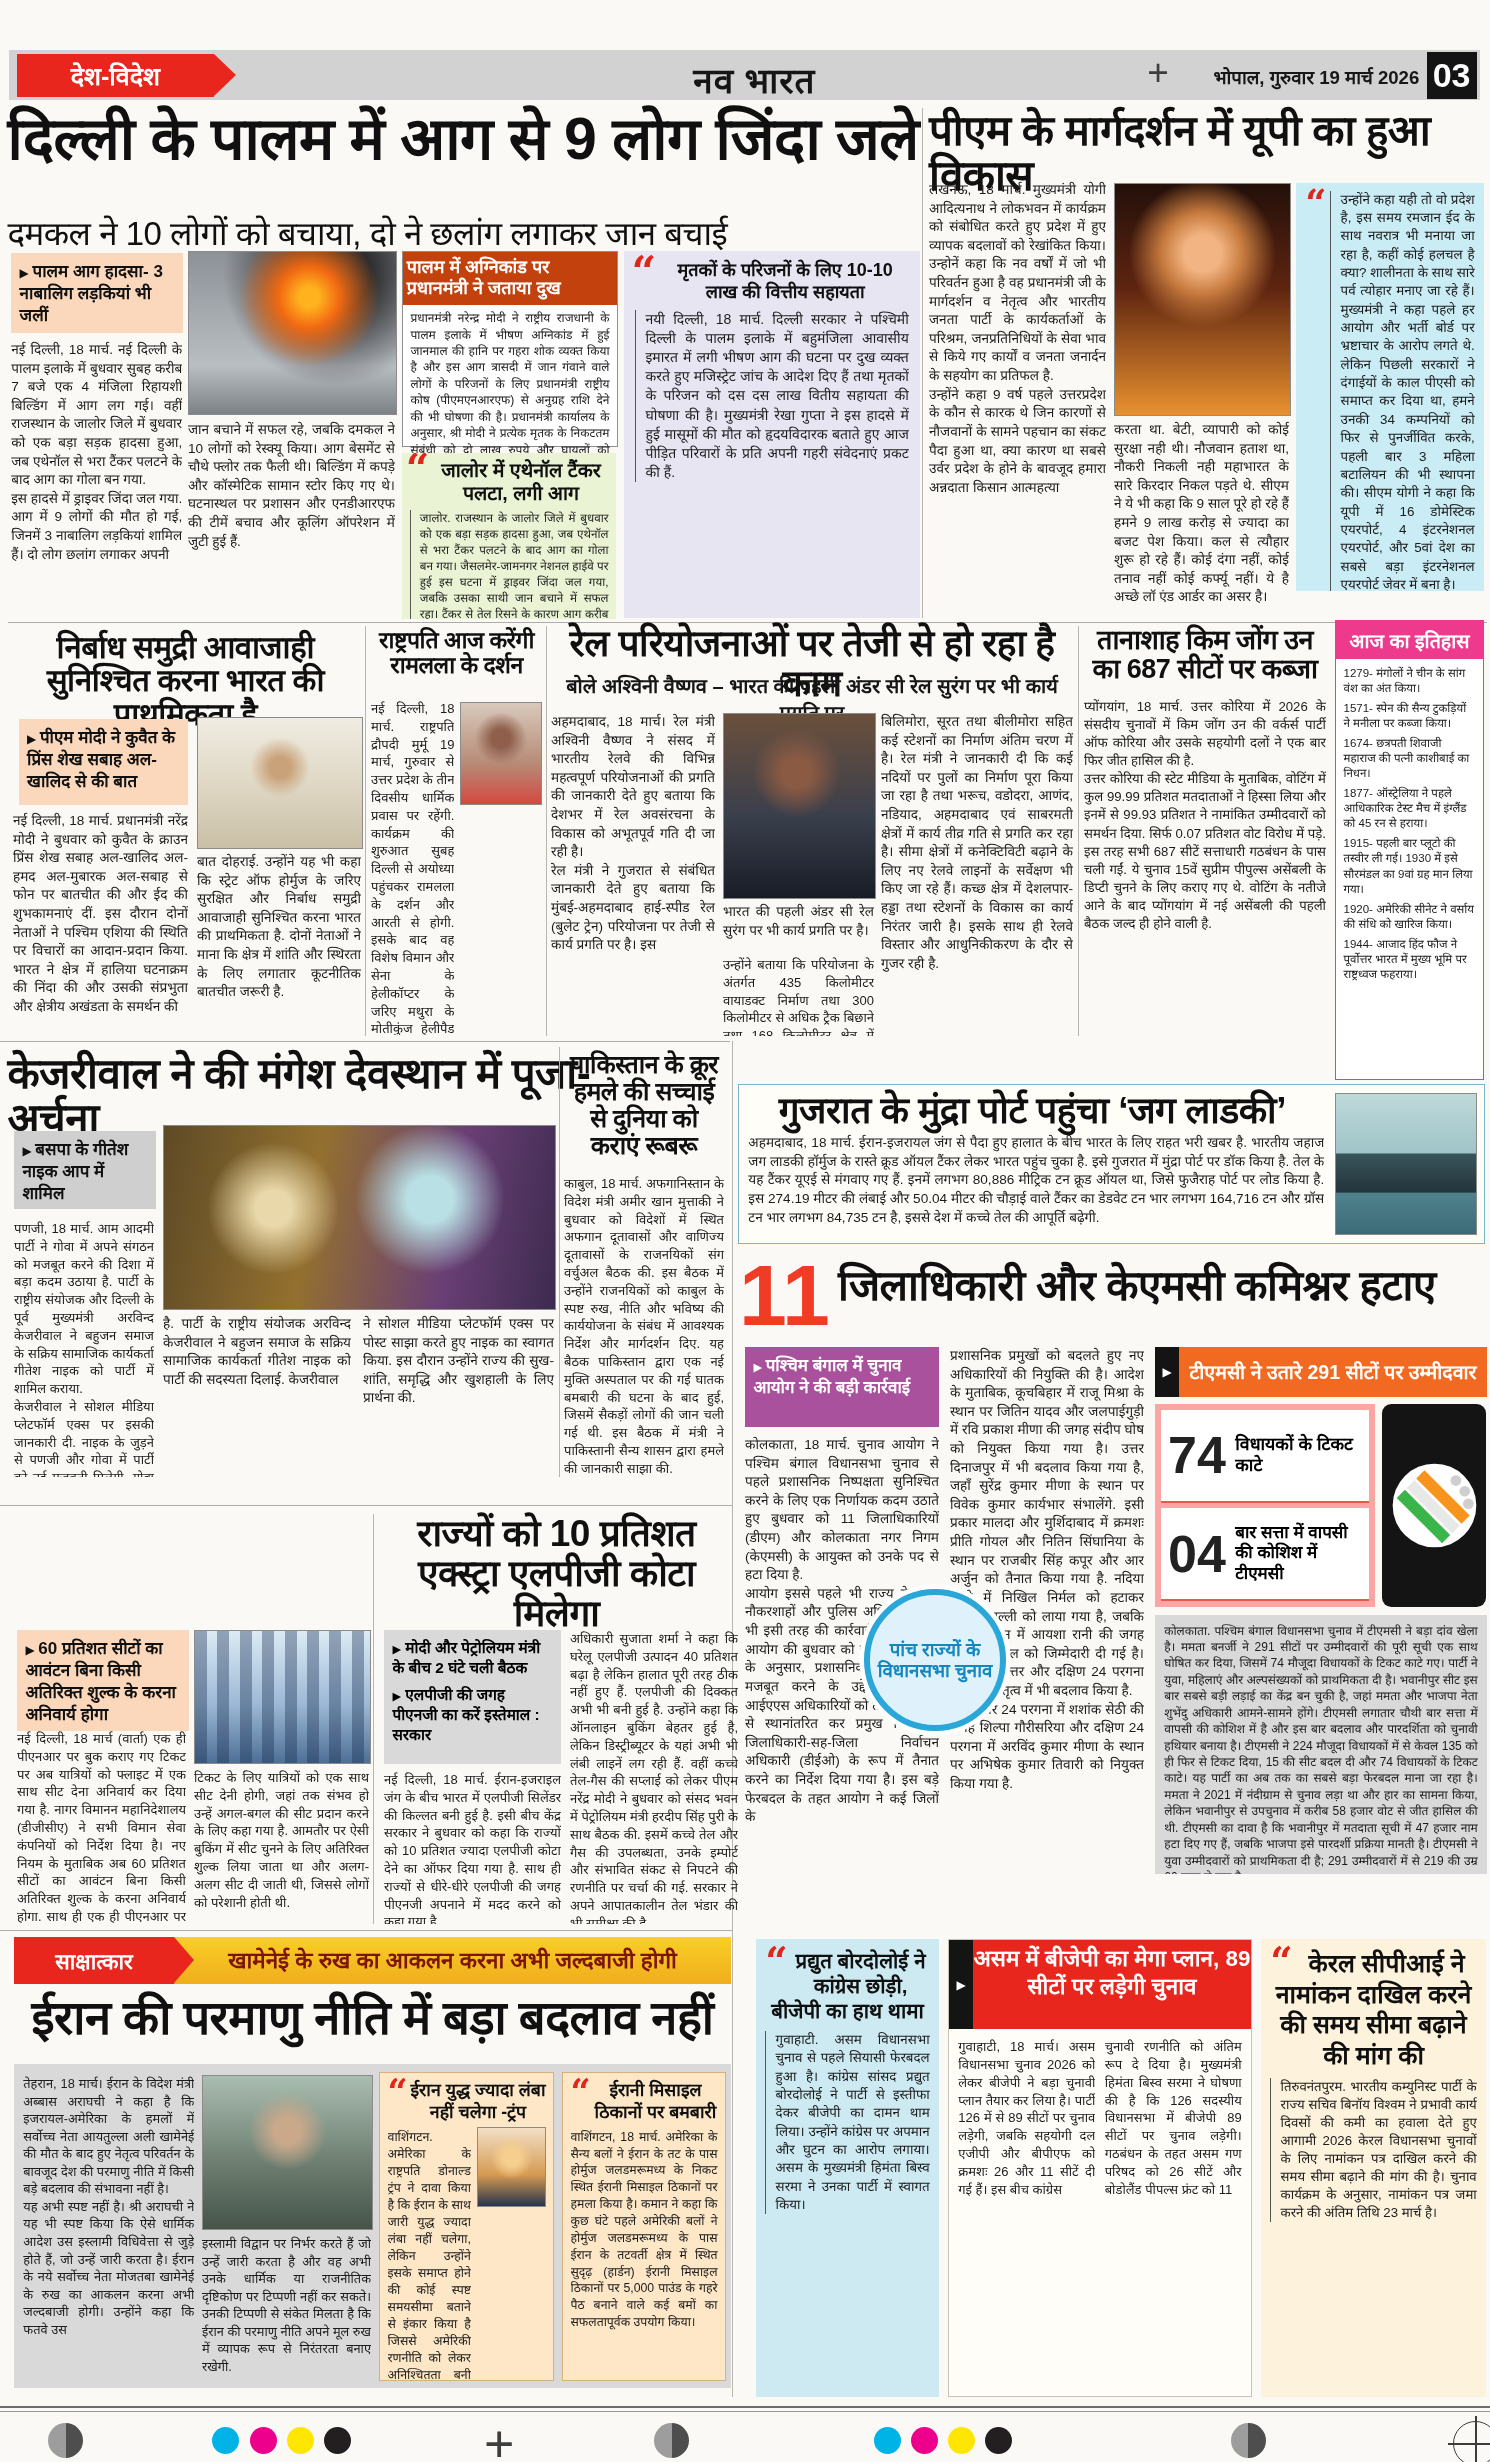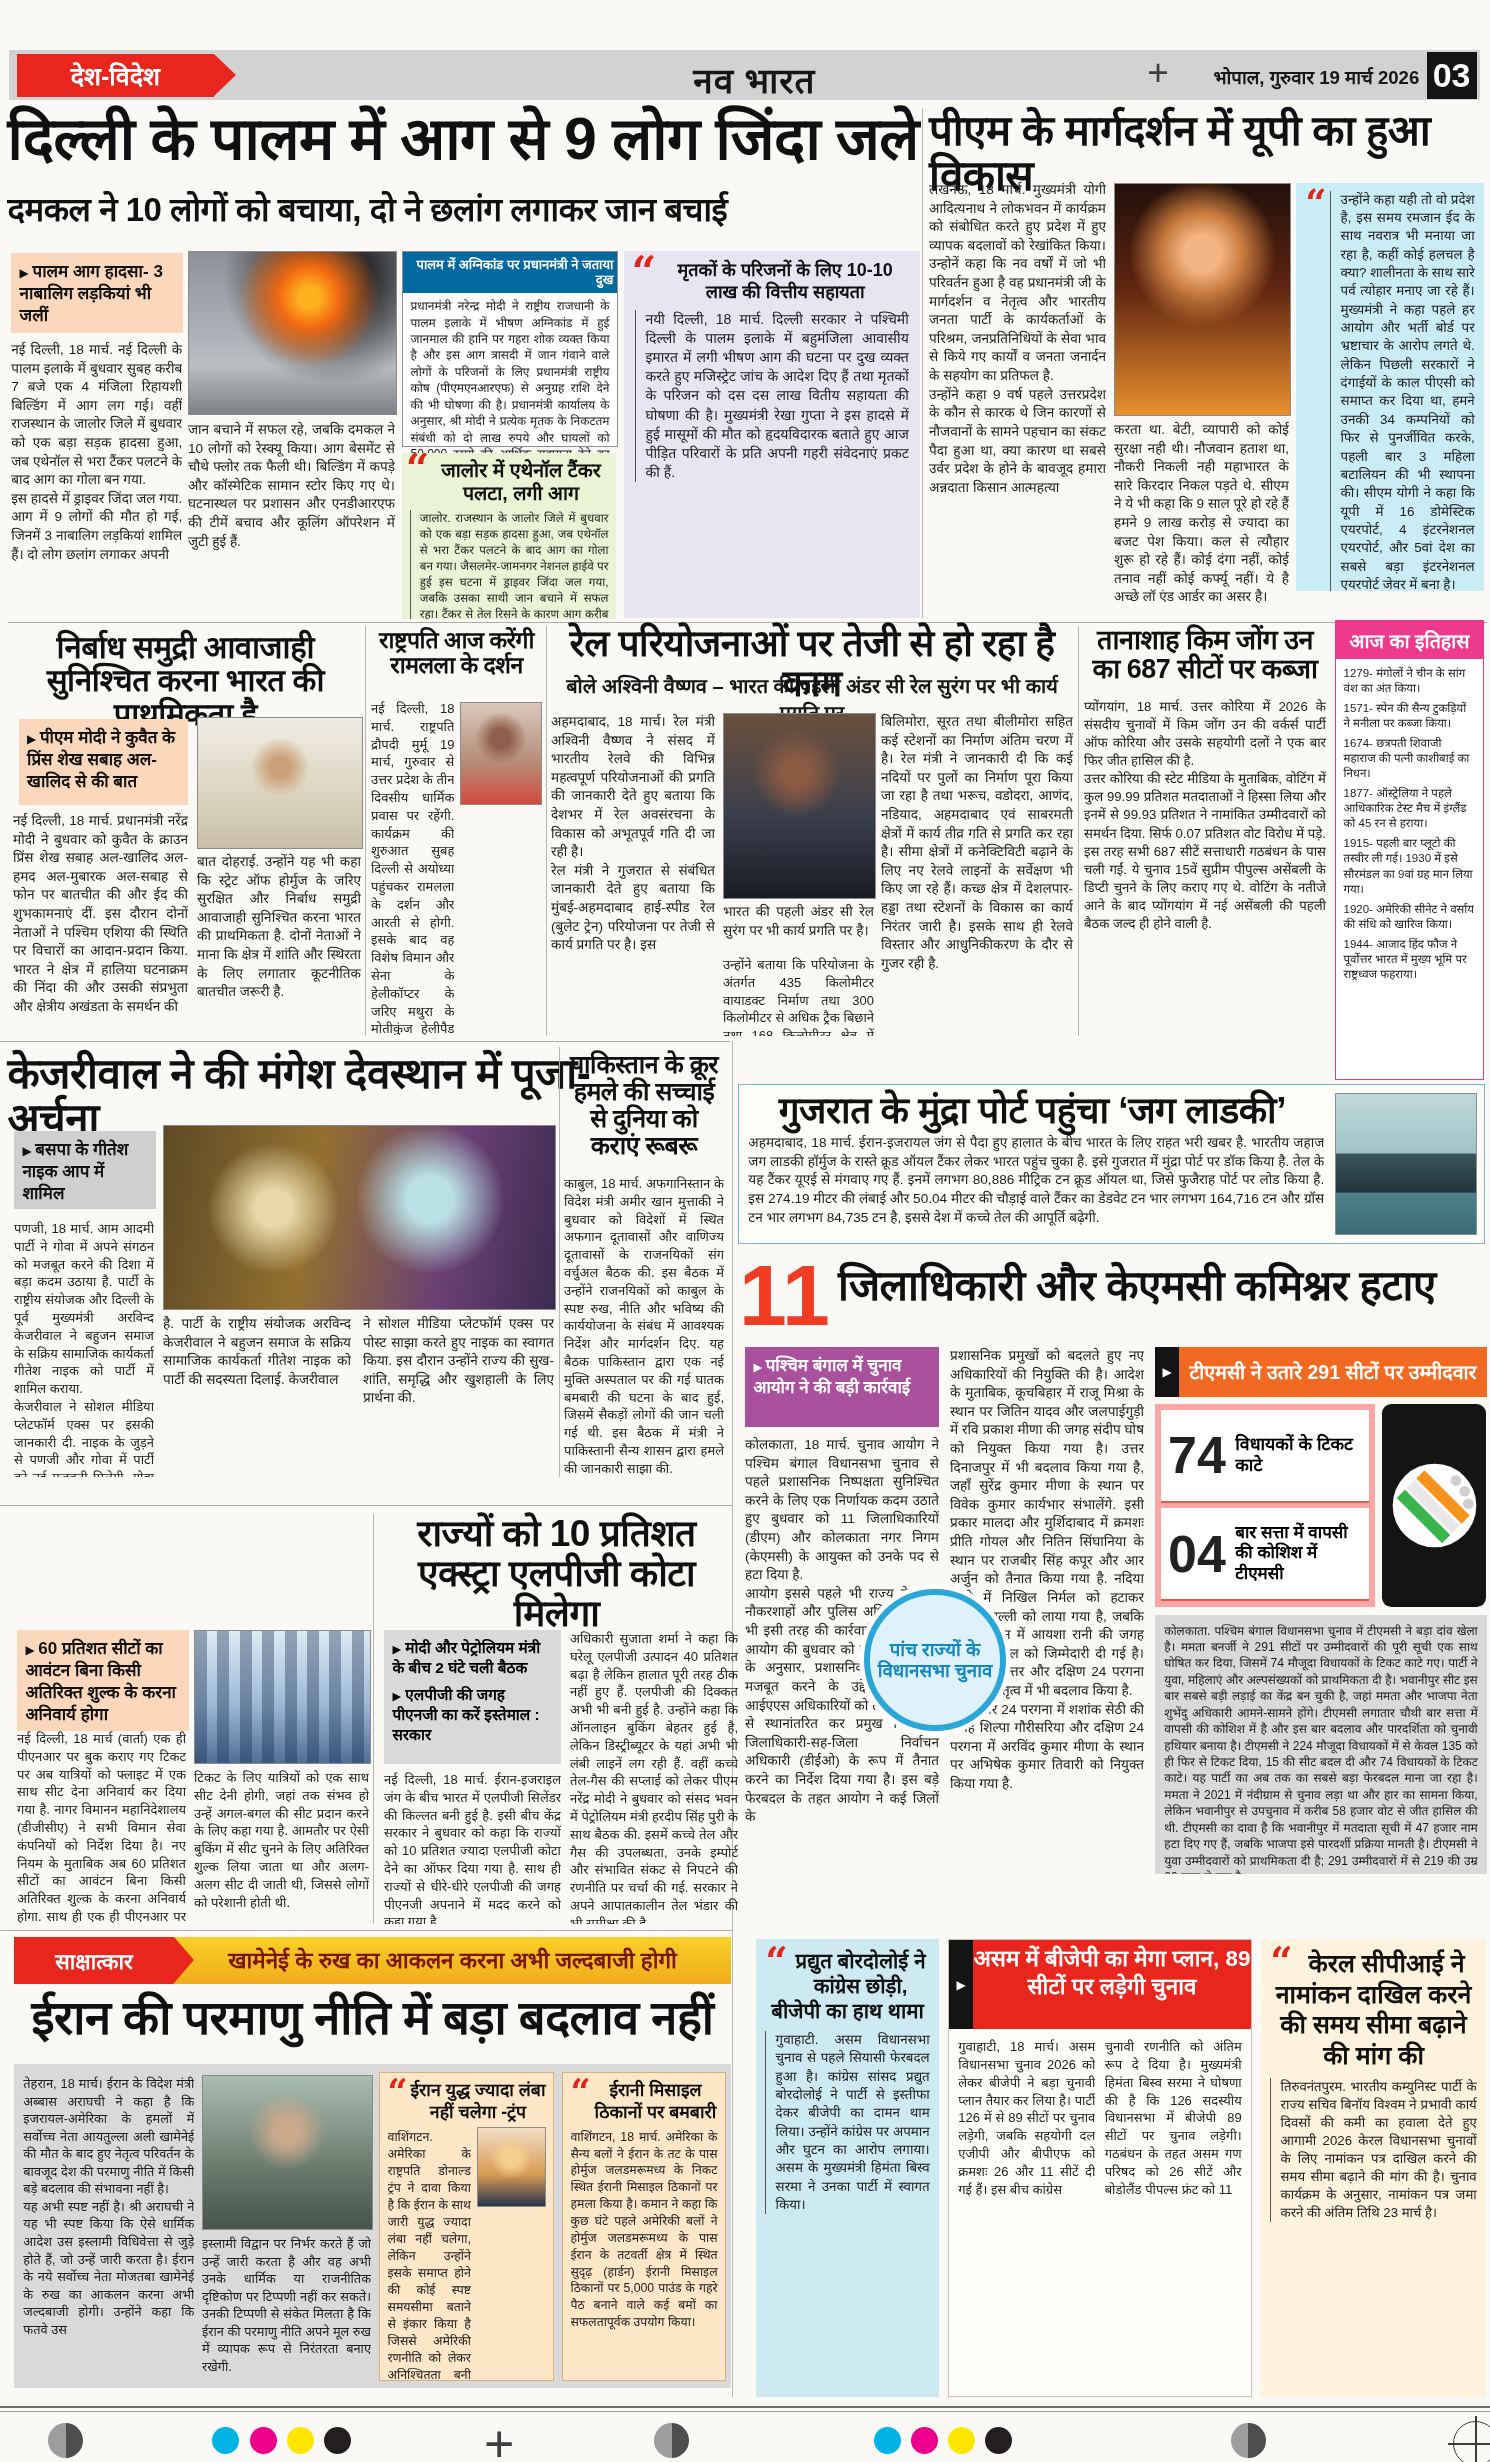--- a/index.html
+++ b/index.html
@@ -37,31 +37,31 @@
         <span>देश-विदेश</span>
       </div>
     <div class="abs" style="left:205px;top:3.7px;width:0;height:0;border-top:21.4px solid transparent;border-bottom:21.4px solid transparent;border-left:22.4px solid #e8261d"></div>
     <div class="abs ctr" style="left:540px;top:5.6px;width:410px;font-size:35px;font-weight:900;color:#151515;letter-spacing:0.9px">नव भारत</div>
     <div class="abs plus-mark" style="left:1138px;top:1.9px;font-size:37px">+</div>
     <div class="abs" style="right:61px;top:14px;font-size:18.6px;font-weight:700;color:#171717">भोपाल, गुरुवार 19 मार्च 2026</div>
     <div class="abs ctr" style="right:3.7px;top:1.9px;width:50px;height:47px;background:#141414;color:#fff;font-size:34px;font-weight:700;line-height:47px">03</div>
   </div>
 
   <div class="abs hl" style="left:7.5px;top:108px;width:913px;font-size:59px">दिल्ली के पालम में आग से 9 लोग जिंदा जले</div>
-  <div class="abs hl" style="left:7.5px;top:192px;width:745px;font-size:33px;font-weight:700">दमकल ने 10 लोगों को बचाया, दो ने छलांग लगाकर जान बचाई</div>
+  <div class="abs hl" style="left:7.5px;top:216px;width:745px;font-size:33px;font-weight:400">दमकल ने 10 लोगों को बचाया, दो ने छलांग लगाकर जान बचाई</div>
 
   <div class="abs kicker" style="left:11.2px;top:253px;width:155px;height:65px"><span class="arr">▶</span><span>पालम आग हादसा- 3 नाबालिग लड़कियां भी जलीं</span></div>
   <div class="abs body-txt" style="left:11.2px;top:341px;width:171px;height:276px">नई दिल्ली, 18 मार्च. नई दिल्ली के पालम इलाके में बुधवार सुबह करीब 7 बजे एक 4 मंजिला रिहायशी बिल्डिंग में आग लग गई। वहीं राजस्थान के जालोर जिले में बुधवार को एक बड़ा सड़क हादसा हुआ, जब एथेनॉल से भरा टैंकर पलटने के बाद आग का गोला बन गया.
 इस हादसे में ड्राइवर जिंदा जल गया. आग में 9 लोगों की मौत हो गई, जिनमें 3 नाबालिग लड़कियां शामिल हैं। दो लोग छलांग लगाकर अपनी</div>
 
   <div class="abs photo" style="left:188px;top:251px;width:207px;height:162px;background:radial-gradient(circle at 58% 28%,#ffb21e 6%,#f26a12 18%,rgba(60,50,45,.0) 42%),radial-gradient(circle at 70% 14%,#2c2c2e 18%,rgba(0,0,0,0) 55%),linear-gradient(180deg,#8d9298 0%,#b9bec3 70%,#7d8287 100%)"></div>
   <div class="abs body-txt" style="left:188px;top:421px;width:207px;height:197px">जान बचाने में सफल रहे, जबकि दमकल ने 10 लोगों को रेस्क्यू किया। आग बेसमेंट से चौथे फ्लोर तक फैली थी। बिल्डिंग में कपड़े और कॉस्मेटिक सामान स्टोर किए गए थे। घटनास्थल पर प्रशासन और एनडीआरएफ की टीमें बचाव और कूलिंग ऑपरेशन में जुटी हुई हैं.</div>
 
   <div class="abs boxed" style="left:402px;top:251px;width:214px;height:194px">
-    <div style="background:#0369a1;color:#fff;font-weight:700;font-size:13px;text-align:right;padding:4.7px 3.7px;line-height:1.2">पालम में अग्निकांड पर प्रधानमंत्री ने जताया दुख</div>
+    <div style="background:#c2410c;color:#fff;font-weight:700;font-size:18px;text-align:left;padding:4.7px 3.7px;line-height:1.2">पालम में अग्निकांड पर प्रधानमंत्री ने जताया दुख</div>
     <div class="body-txt" style="padding:5.6px 7.5px;font-size:12px">प्रधानमंत्री नरेन्द्र मोदी ने राष्ट्रीय राजधानी के पालम इलाके में भीषण अग्निकांड में हुई जानमाल की हानि पर गहरा शोक व्यक्त किया है और इस आग त्रासदी में जान गंवाने वाले लोगों के परिजनों के लिए प्रधानमंत्री राष्ट्रीय कोष (पीएमएनआरएफ) से अनुग्रह राशि देने की भी घोषणा की है। प्रधानमंत्री कार्यालय के अनुसार, श्री मोदी ने प्रत्येक मृतक के निकटतम संबंधी को दो लाख रुपये और घायलों को 50,000 रुपये की आर्थिक सहायता देने का निर्देश दिया है.</div>
   </div>
 
   <div class="abs" style="left:402px;top:453px;width:214px;height:166px;background:#eaf3d3;padding:5.6px 7.5px;box-sizing:border-box;overflow:hidden">
     <span class="quote-glyph abs" style="left:3.7px;top:1.9px;font-size:41px">“</span>
     <div class="qbox-title" style="font-size:19.6px;margin-left:24px">जालोर में एथेनॉल टैंकर पलटा, लगी आग</div>
     <div class="body-txt rule-l" style="font-size:11.7px;margin-top:3.7px">जालोर. राजस्थान के जालोर जिले में बुधवार को एक बड़ा सड़क हादसा हुआ, जब एथेनॉल से भरा टैंकर पलटने के बाद आग का गोला बन गया। जैसलमेर-जामनगर नेशनल हाईवे पर हुई इस घटना में ड्राइवर जिंदा जल गया, जबकि उसका साथी जान बचाने में सफल रहा। टैंकर से तेल रिसने के कारण आग करीब 200 मीटर तक फैल गई, जिससे इलाके में भय और यातायात प्रभावित हुआ.</div>
   </div>
 
   <div class="abs" style="left:624px;top:251px;width:296px;height:367px;background:#e7e5f2;padding:9.3px 11.2px;box-sizing:border-box;overflow:hidden">

